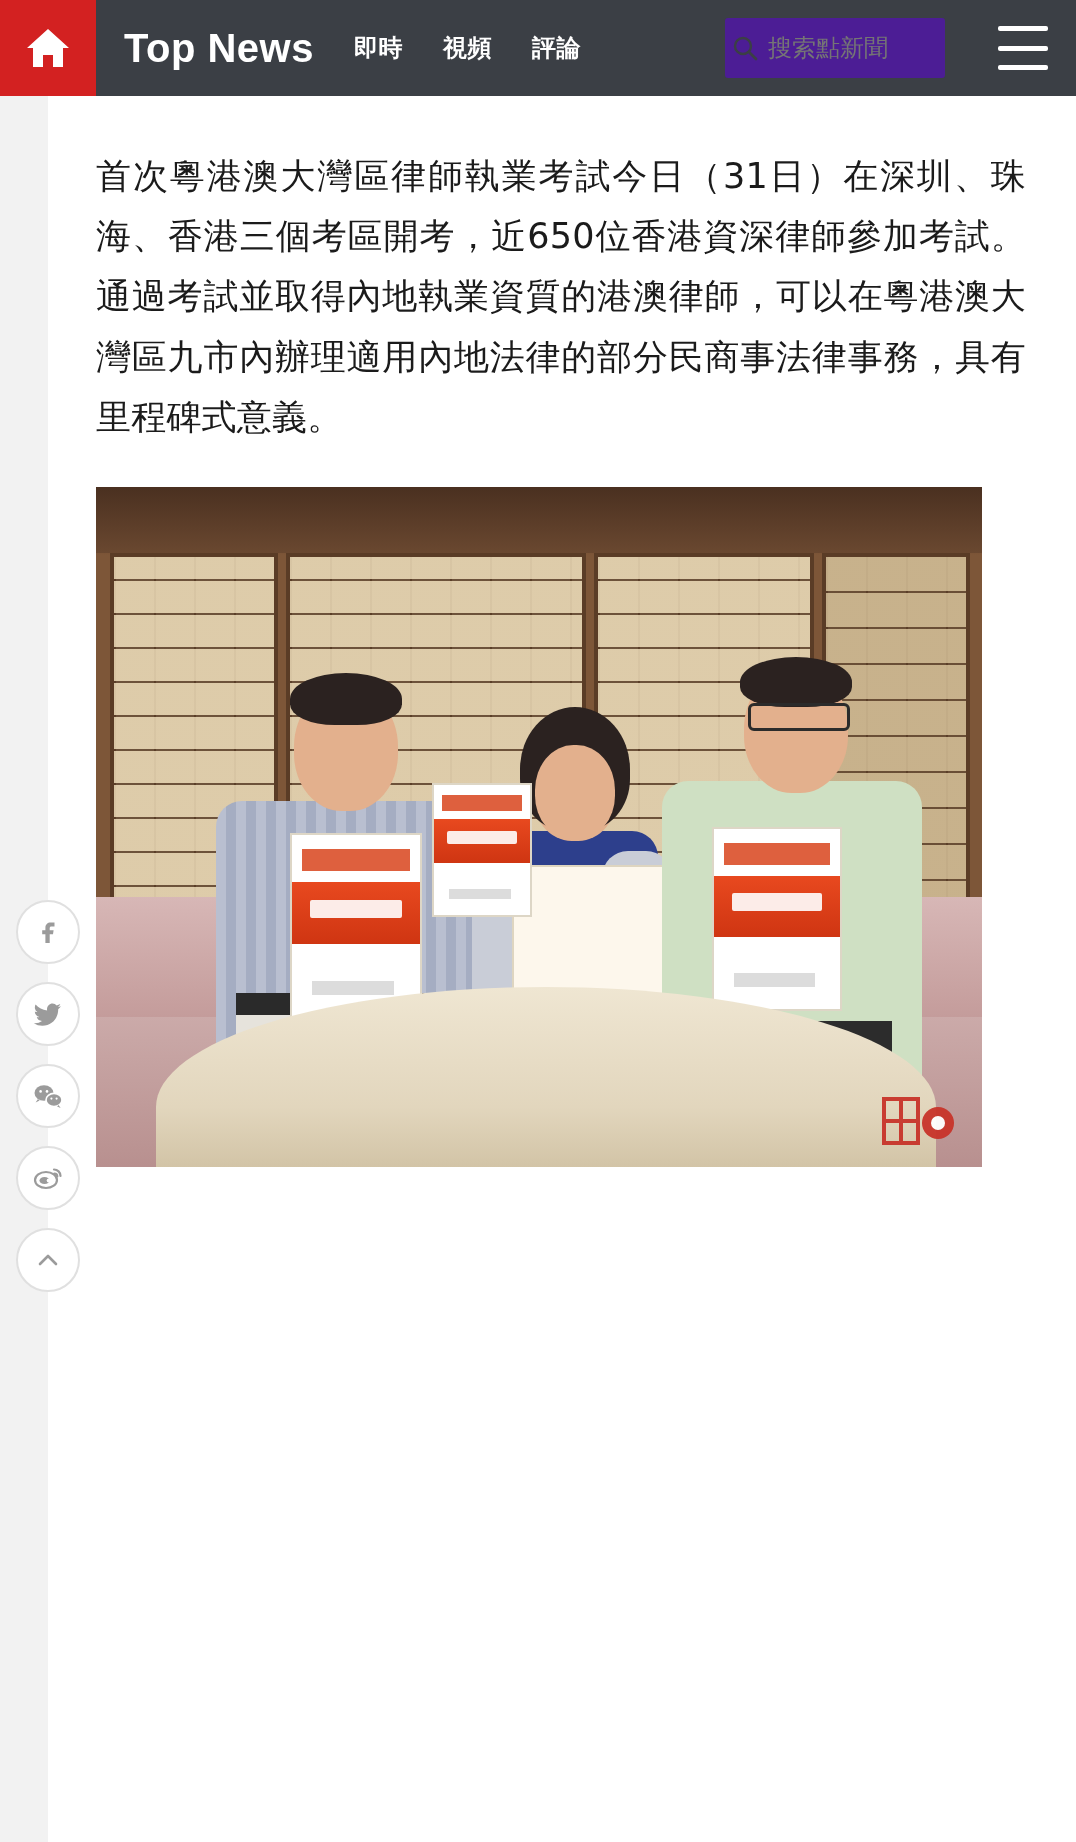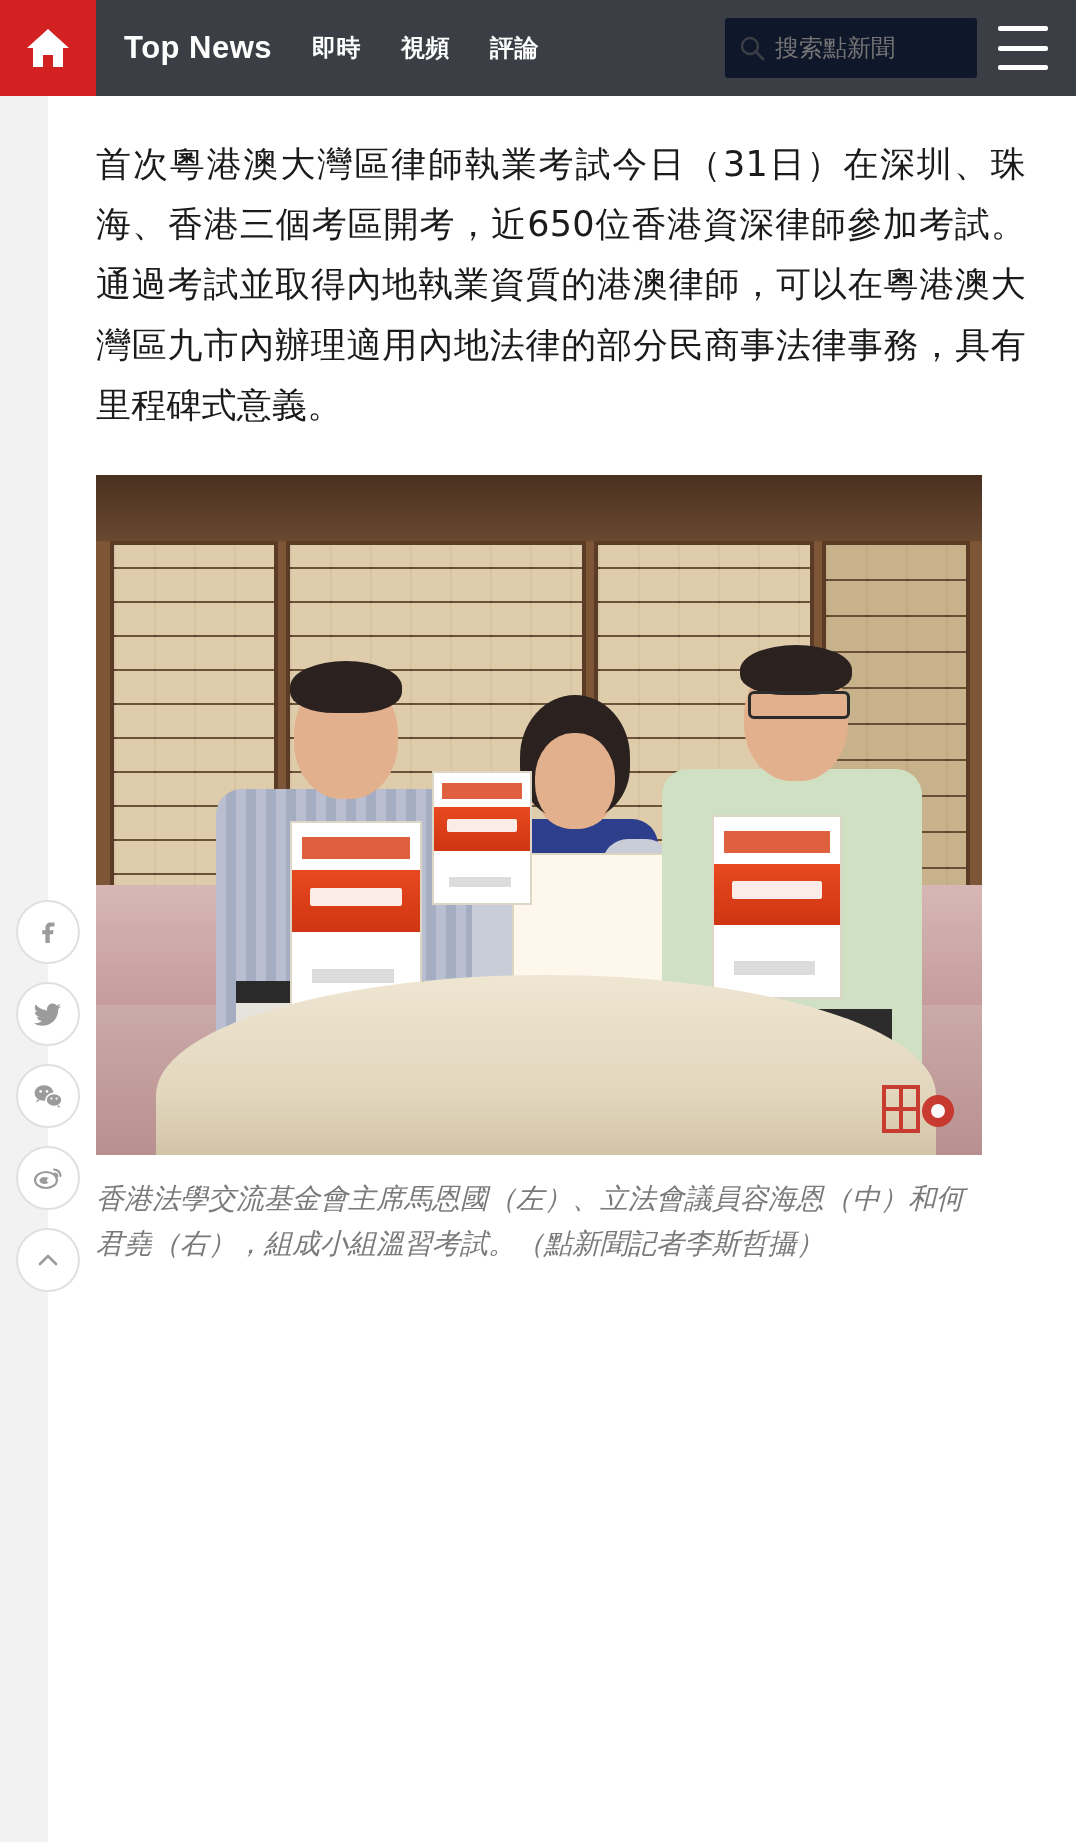--- a/index.html
+++ b/index.html
@@ -42,42 +42,42 @@
     display: flex;
     align-items: center;
     height: 96px;
     margin-left: 28px;
     flex: 1 1 auto;
     min-width: 0;
     position: relative;
   }
   .nav-link {
     color: #ffffff;
-    font-size: 31px;
+    font-size: 40px;
     font-weight: bold;
     white-space: nowrap;
     margin-right: 40px;
     cursor: pointer;
     letter-spacing: 0.5px;
   }
   .nav-link.cjk { font-size: 24px; }
 
   
   .search-box {
     position: absolute;
     left: 601px;
     top: 18px;
-    width: 252px;
+    width: 220px;
     height: 60px;
-    background: #0f172a;
+    background: #4c1d95;
     border-radius: 3px;
     display: flex;
     align-items: center;
     box-sizing: border-box;
-    padding-left: 14px;
+    padding-left: 7px;
     z-index: 5;
   }
   .search-icon {
     width: 26px; height: 26px;
     flex: 0 0 auto;
     margin-right: 10px;
   }
   .search-input {
     border: none;
     outline: none;
@@ -120,21 +120,21 @@
   .left-rail {
     position: absolute;
     left: 0; top: 0;
     width: 48px;
     height: 100%;
     background: #f2f2f2;
   }
   .article {
     position: absolute;
     left: 48px;
-    top: 0;
+    top: 12px;
     width: 1028px;
     box-sizing: border-box;
     padding: 0 50px 0 48px;
   }
   p.para {
     font-family: "DejaVu Sans", "Liberation Sans", sans-serif;
     font-size: 35px;
     line-height: 1.72;
     color: #1b1b1b;
     margin: 0 0 40px 0;
@@ -450,16 +450,15 @@
           <svg width="78" height="58" viewBox="0 0 78 58" aria-hidden="true">
             <rect x="2" y="6" width="34" height="44" fill="none" stroke="#c8342a" stroke-width="4"></rect>
             <line x1="2" y1="28" x2="36" y2="28" stroke="#c8342a" stroke-width="4"></line>
             <line x1="19" y1="6" x2="19" y2="50" stroke="#c8342a" stroke-width="4"></line>
             <circle cx="56" cy="30" r="16" fill="#c8342a"></circle>
             <circle cx="56" cy="30" r="7" fill="#ffffff"></circle>
           </svg>
         </div>
       </div>
 
-      <p class="caption">香港法學交流基金會主席馬恩國（左）、立法會議員容海恩（中）和何君堯（右），組成小組溫習考試。（點新聞記者李斯哲攝）</p>
     </div>
   </div>
 </div>
 
 </body></html>

